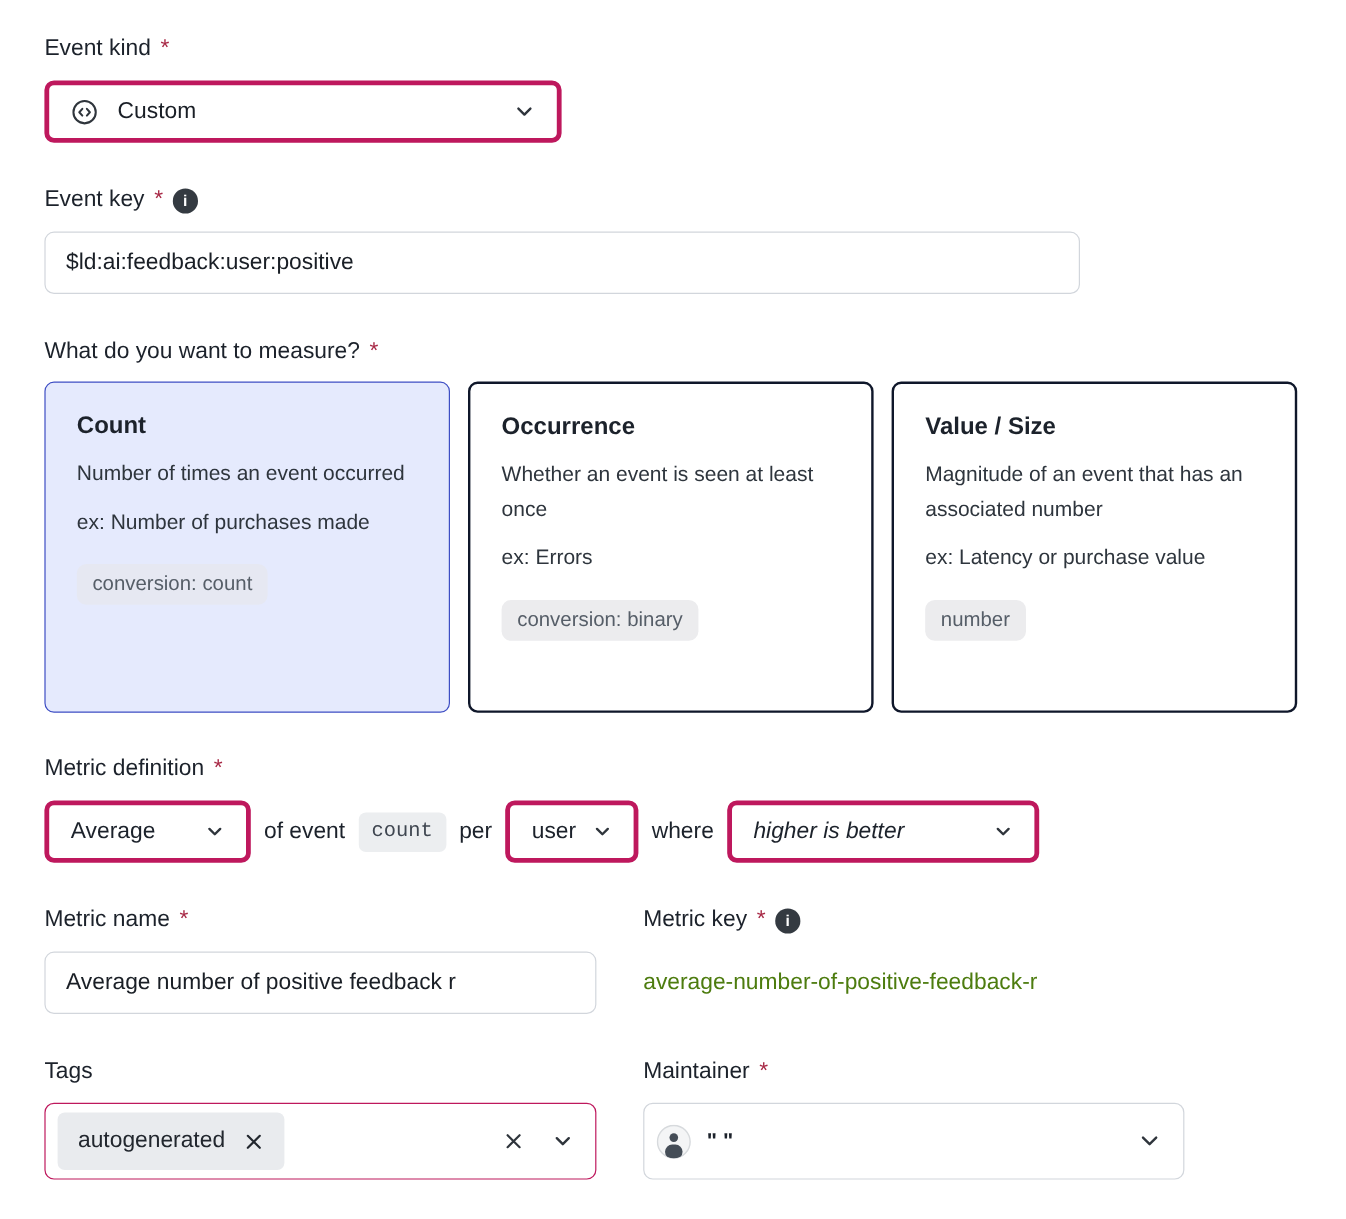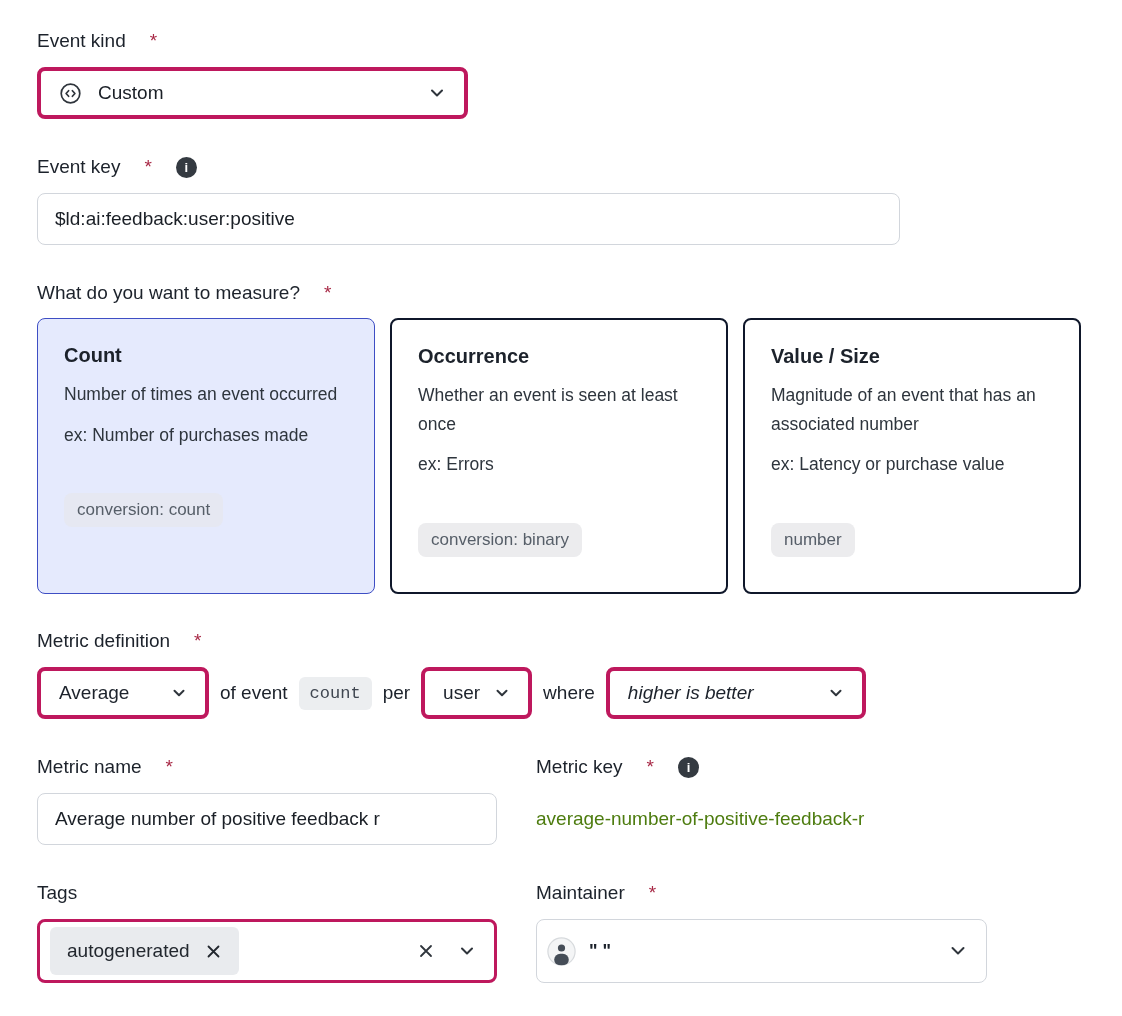--- a/index.html
+++ b/index.html
@@ -12,21 +12,21 @@
     font-family: "Liberation Sans", sans-serif;
     color: #1a1f26;
   }
   .page { padding: 30px 0 0 37px; }
 
   .field { margin-bottom: 37px; }
 
   .field-label {
     display: flex;
     align-items: center;
-    gap: 24px;
+    gap: 8px;
     font-size: 19px;
     font-weight: 500;
     color: #1c222b;
     margin-bottom: 15px;
   }
   .req { color: #a82946; font-weight: 500; }
 
   .info-icon {
     width: 21px; height: 21px;
     background: #343a41;
@@ -83,21 +83,21 @@
     cursor: pointer;
   }
   .card--selected {
     background: #e5eafd;
     border: 1.5px solid #3e4ec4;
   }
   .card-title { font-size: 20px; font-weight: 700; color: #1c222b; margin: 0 0 13px 0; }
   .card-desc  { font-size: 17.5px; line-height: 1.64; color: #2e353d; margin: 0 0 12px 0; }
   .card-badge {
     display: inline-block;
-    margin-top: 32px;
+    margin-top: 9px;
     background: #ececee;
     color: #565e68;
     font-size: 17px;
     padding: 7px 13px;
     border-radius: 8px;
   }
   .card--selected .card-badge { background: #e6e8f2; }
 
   .def-row { display: flex; align-items: center; gap: 11px; font-size: 19px; color: #1c222b; }
   .w-average   { width: 172px; }
@@ -115,21 +115,21 @@
   .two-col { display: flex; margin-bottom: 37px; }
   .col-left  { width: 460px; margin-right: 39px; }
 
   .w-metric-name { width: 460px; }
   .metric-key-value { font-size: 19px; color: #4d7c0f; line-height: 52px; }
 
   .multiselect {
     box-sizing: border-box;
     width: 460px;
     height: 64px;
-    border: 3px solid #be185d;
+    border: 1px solid #be185d;
     border-radius: 8px;
     display: flex;
     align-items: center;
     justify-content: space-between;
     padding: 0 18px 0 10px;
     background: #ffffff;
     cursor: pointer;
   }
   .chip {
     display: flex;

